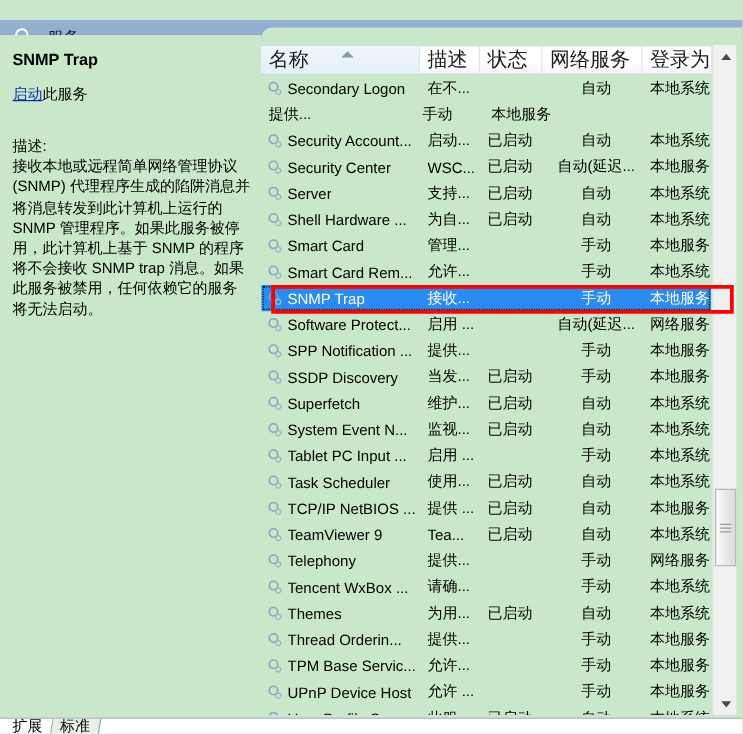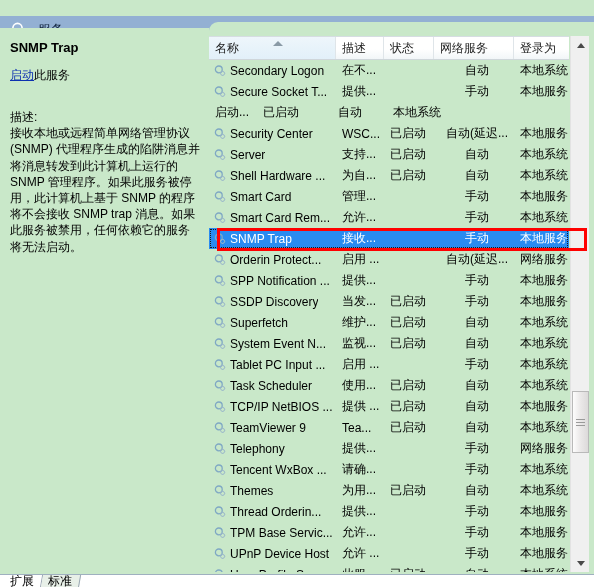--- a/index.html
+++ b/index.html
@@ -92,21 +92,21 @@
     border-top: 1px solid #d6dde2;
     border-bottom: 1px solid #cfd6da;
   }
   #listheader .hcell {
     box-sizing: border-box;
     border-right: 1px solid #dfe5e9;
     height: 100%;
     display: flex;
     align-items: center;
     padding-left: 6px;
-    font-size: 12px;
+    font-size: 16px;
     color: #1c1c1c;
     position: relative;
     overflow: hidden;
     white-space: nowrap;
   }
   #listheader .hcell.c0 { width: 127px; background: linear-gradient(to bottom,#eef6fb 0%,#e2f0f9 100%); }
   #listheader .hcell.c1 { width: 48px; }
   #listheader .hcell.c2 { width: 50px; }
   #listheader .hcell.c3 { width: 80px; }
   #listheader .hcell.c4 { width: 55px; border-right: none; }
@@ -297,39 +297,39 @@
           </g>
         </svg>
         <span class="nm">Secondary Logon</span>
       </div>
       <div class="cell c1">在不...</div>
       <div class="cell c2"></div>
       <div class="cell c3">自动</div>
       <div class="cell c4">本地系统</div>
     </div>
     <div class="row">
-      <div class="cell c0">
-        <svg class="gear" viewBox="0 0 14 14">
-          <circle cx="5.8" cy="5.4" r="3.4" fill="none" stroke="#7fa8c4" stroke-width="1.3"></circle>
-          <circle cx="9.6" cy="9.4" r="2" fill="none" stroke="#9bb8c9" stroke-width="1"></circle>
-          <g stroke="#9bb8c9" stroke-width=".9">
-            <line x1="9.6" y1="6.8" x2="9.6" y2="7.5"></line>
-            <line x1="9.6" y1="11.3" x2="9.6" y2="12"></line>
-            <line x1="7" y1="9.4" x2="7.7" y2="9.4"></line>
-            <line x1="11.5" y1="9.4" x2="12.2" y2="9.4"></line>
-          </g>
-        </svg>
-        <span class="nm">Secure Socket T...</span>
-      </div>
       <div class="cell c1">提供...</div>
       <div class="cell c2"></div>
       <div class="cell c3">手动</div>
       <div class="cell c4">本地服务</div>
     </div>
     <div class="row">
+      <div class="cell c0">
+        <svg class="gear" viewBox="0 0 14 14">
+          <circle cx="5.8" cy="5.4" r="3.4" fill="none" stroke="#7fa8c4" stroke-width="1.3"></circle>
+          <circle cx="9.6" cy="9.4" r="2" fill="none" stroke="#9bb8c9" stroke-width="1"></circle>
+          <g stroke="#9bb8c9" stroke-width=".9">
+            <line x1="9.6" y1="6.8" x2="9.6" y2="7.5"></line>
+            <line x1="9.6" y1="11.3" x2="9.6" y2="12"></line>
+            <line x1="7" y1="9.4" x2="7.7" y2="9.4"></line>
+            <line x1="11.5" y1="9.4" x2="12.2" y2="9.4"></line>
+          </g>
+        </svg>
+        <span class="nm">Security Account...</span>
+      </div>
       <div class="cell c1">启动...</div>
       <div class="cell c2">已启动</div>
       <div class="cell c3">自动</div>
       <div class="cell c4">本地系统</div>
     </div>
     <div class="row">
       <div class="cell c0">
         <svg class="gear" viewBox="0 0 14 14">
           <circle cx="5.8" cy="5.4" r="3.4" fill="none" stroke="#7fa8c4" stroke-width="1.3"></circle>
           <circle cx="9.6" cy="9.4" r="2" fill="none" stroke="#9bb8c9" stroke-width="1"></circle>
@@ -447,21 +447,21 @@
         <svg class="gear" viewBox="0 0 14 14">
           <circle cx="5.8" cy="5.4" r="3.4" fill="none" stroke="#7fa8c4" stroke-width="1.3"></circle>
           <circle cx="9.6" cy="9.4" r="2" fill="none" stroke="#9bb8c9" stroke-width="1"></circle>
           <g stroke="#9bb8c9" stroke-width=".9">
             <line x1="9.6" y1="6.8" x2="9.6" y2="7.5"></line>
             <line x1="9.6" y1="11.3" x2="9.6" y2="12"></line>
             <line x1="7" y1="9.4" x2="7.7" y2="9.4"></line>
             <line x1="11.5" y1="9.4" x2="12.2" y2="9.4"></line>
           </g>
         </svg>
-        <span class="nm">Orderin Protect...</span>
+        <span class="nm">Software Protect...</span>
       </div>
       <div class="cell c1">启用 ...</div>
       <div class="cell c2"></div>
       <div class="cell c3">自动(延迟...</div>
       <div class="cell c4">网络服务</div>
     </div>
     <div class="row">
       <div class="cell c0">
         <svg class="gear" viewBox="0 0 14 14">
           <circle cx="5.8" cy="5.4" r="3.4" fill="none" stroke="#7fa8c4" stroke-width="1.3"></circle>

